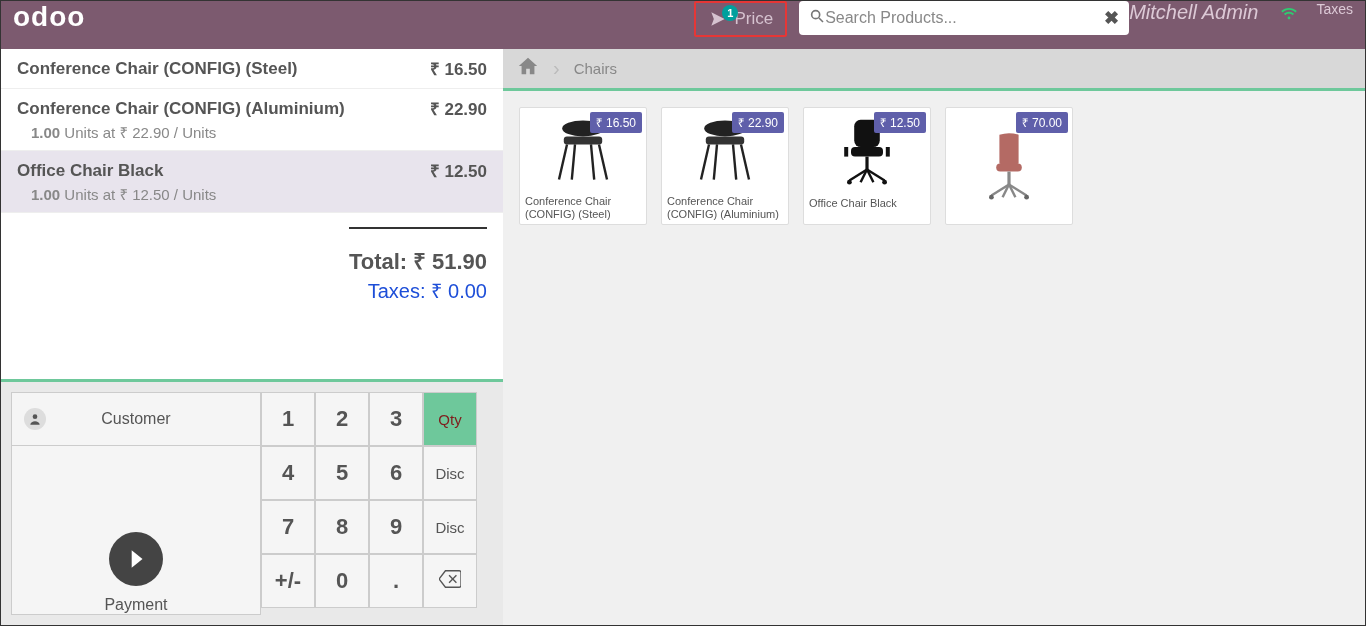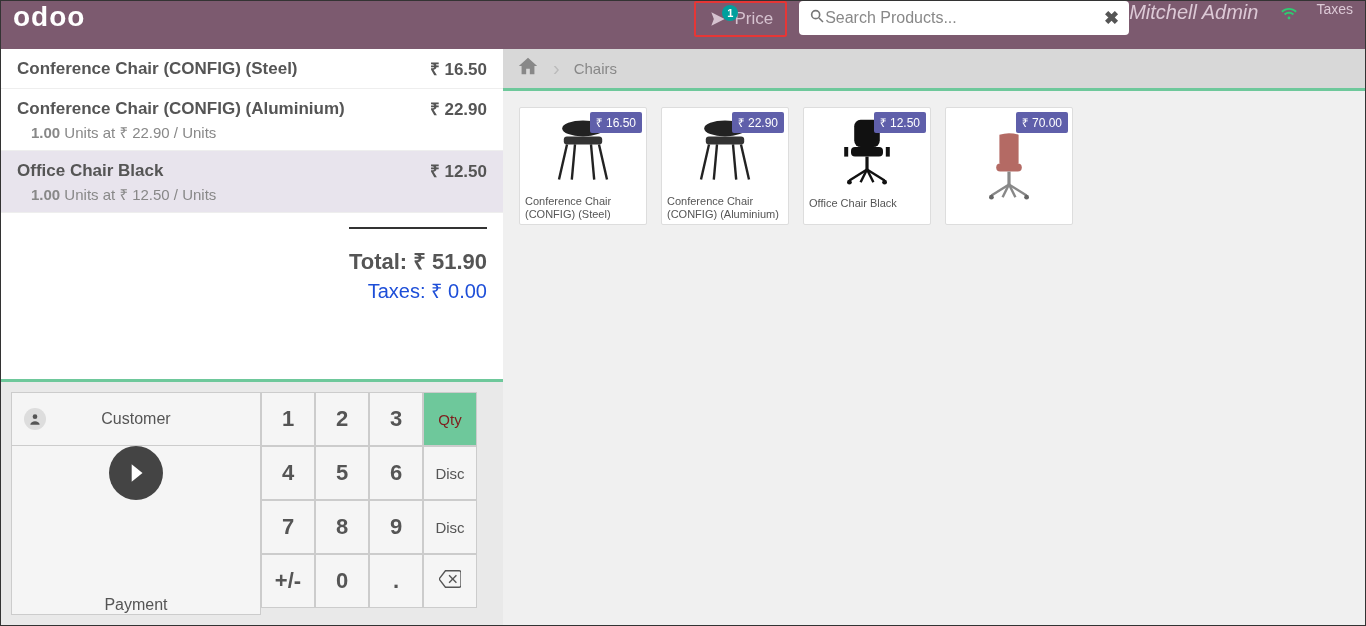--- a/index.html
+++ b/index.html
@@ -38,21 +38,21 @@
     
     .summary { border-top: 2px solid #333; margin: 14px 16px 0 auto; padding-top: 16px; text-align: right; width: fit-content; }
     .total-line { font-size: 22px; font-weight: bold; color: #555; }
     .taxes-line { font-size: 20px; color: #1d4ed8; margin-top: 2px; }
     
     
     .control-area { border-top: 3px solid #6ec89b; background: #e9e9e9; padding: 10px; display: flex; gap: 0; height: 246px; }
     .actionpad { width: 250px; display: flex; flex-direction: column; }
     .btn-customer { height: 54px; background: #f5f5f5; border: 1px solid #ccc; display: flex; align-items: center; justify-content: center; gap: 34px; font-size: 16px; color: #555; cursor: pointer; position: relative; }
     .btn-customer .person-icon { position: absolute; left: 12px; font-size: 15px; color: #555; background: #ddd; width: 22px; height: 22px; border-radius: 50%; display: flex; align-items: center; justify-content: center; }
-    .btn-payment { flex: 1; background: #f5f5f5; border: 1px solid #ccc; border-top: none; display: flex; flex-direction: column; align-items: center; justify-content: space-between; gap: 10px; cursor: pointer; }
+    .btn-payment { flex: 1; background: #f5f5f5; border: 1px solid #ccc; border-top: none; display: flex; flex-direction: column; align-items: center; justify-content: flex-end; gap: 10px; cursor: pointer; }
     .pay-circle { width: 54px; height: 54px; background: #444; border-radius: 50%; display: flex; align-items: center; justify-content: center; }
     .pay-circle svg { fill: #fff; }
     .btn-payment-label { font-size: 16px; color: #555; }
     
     .numpad { display: grid; grid-template-columns: repeat(4, 54px); grid-template-rows: repeat(4, 54px); }
     .numpad button { background: #f5f5f5; border: 1px solid #ccc; font-size: 22px; font-weight: bold; color: #555; cursor: pointer; font-family: inherit; }
     .numpad button.mode { font-size: 15px; font-weight: normal; }
     .numpad button.mode.active { background: #6ec89b; color: #7f1d1d; }
     .numpad button.backspace svg { width: 22px; height: 18px; }
     

